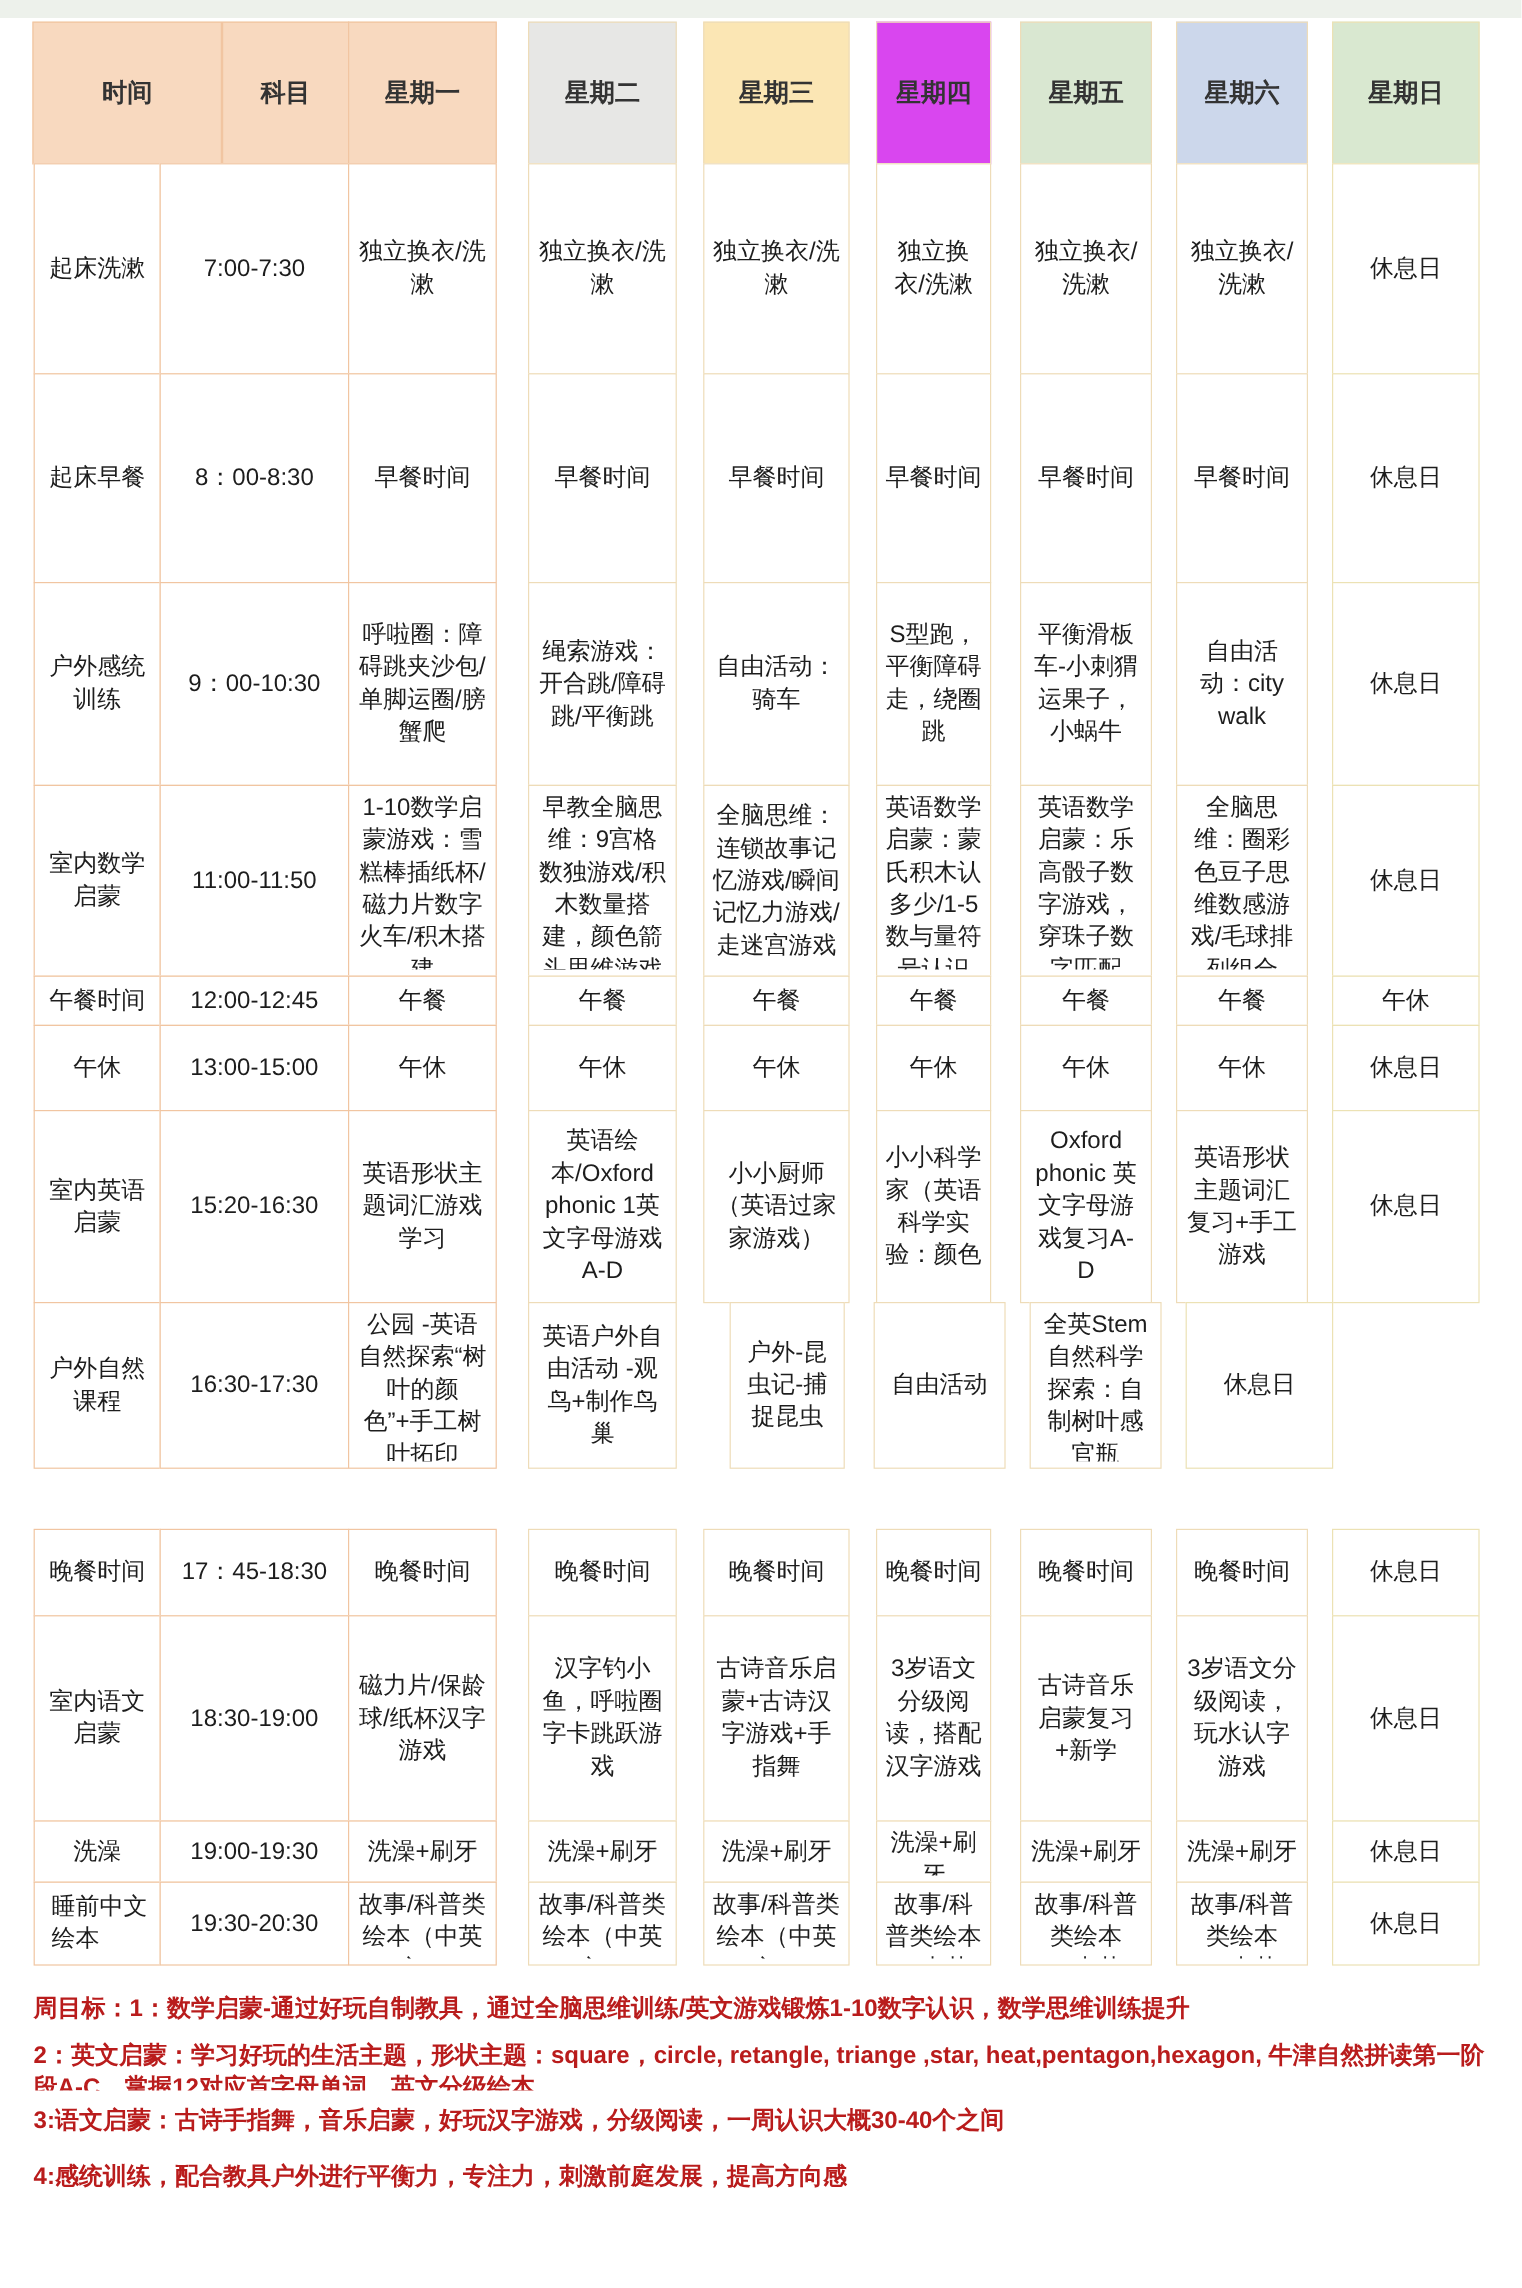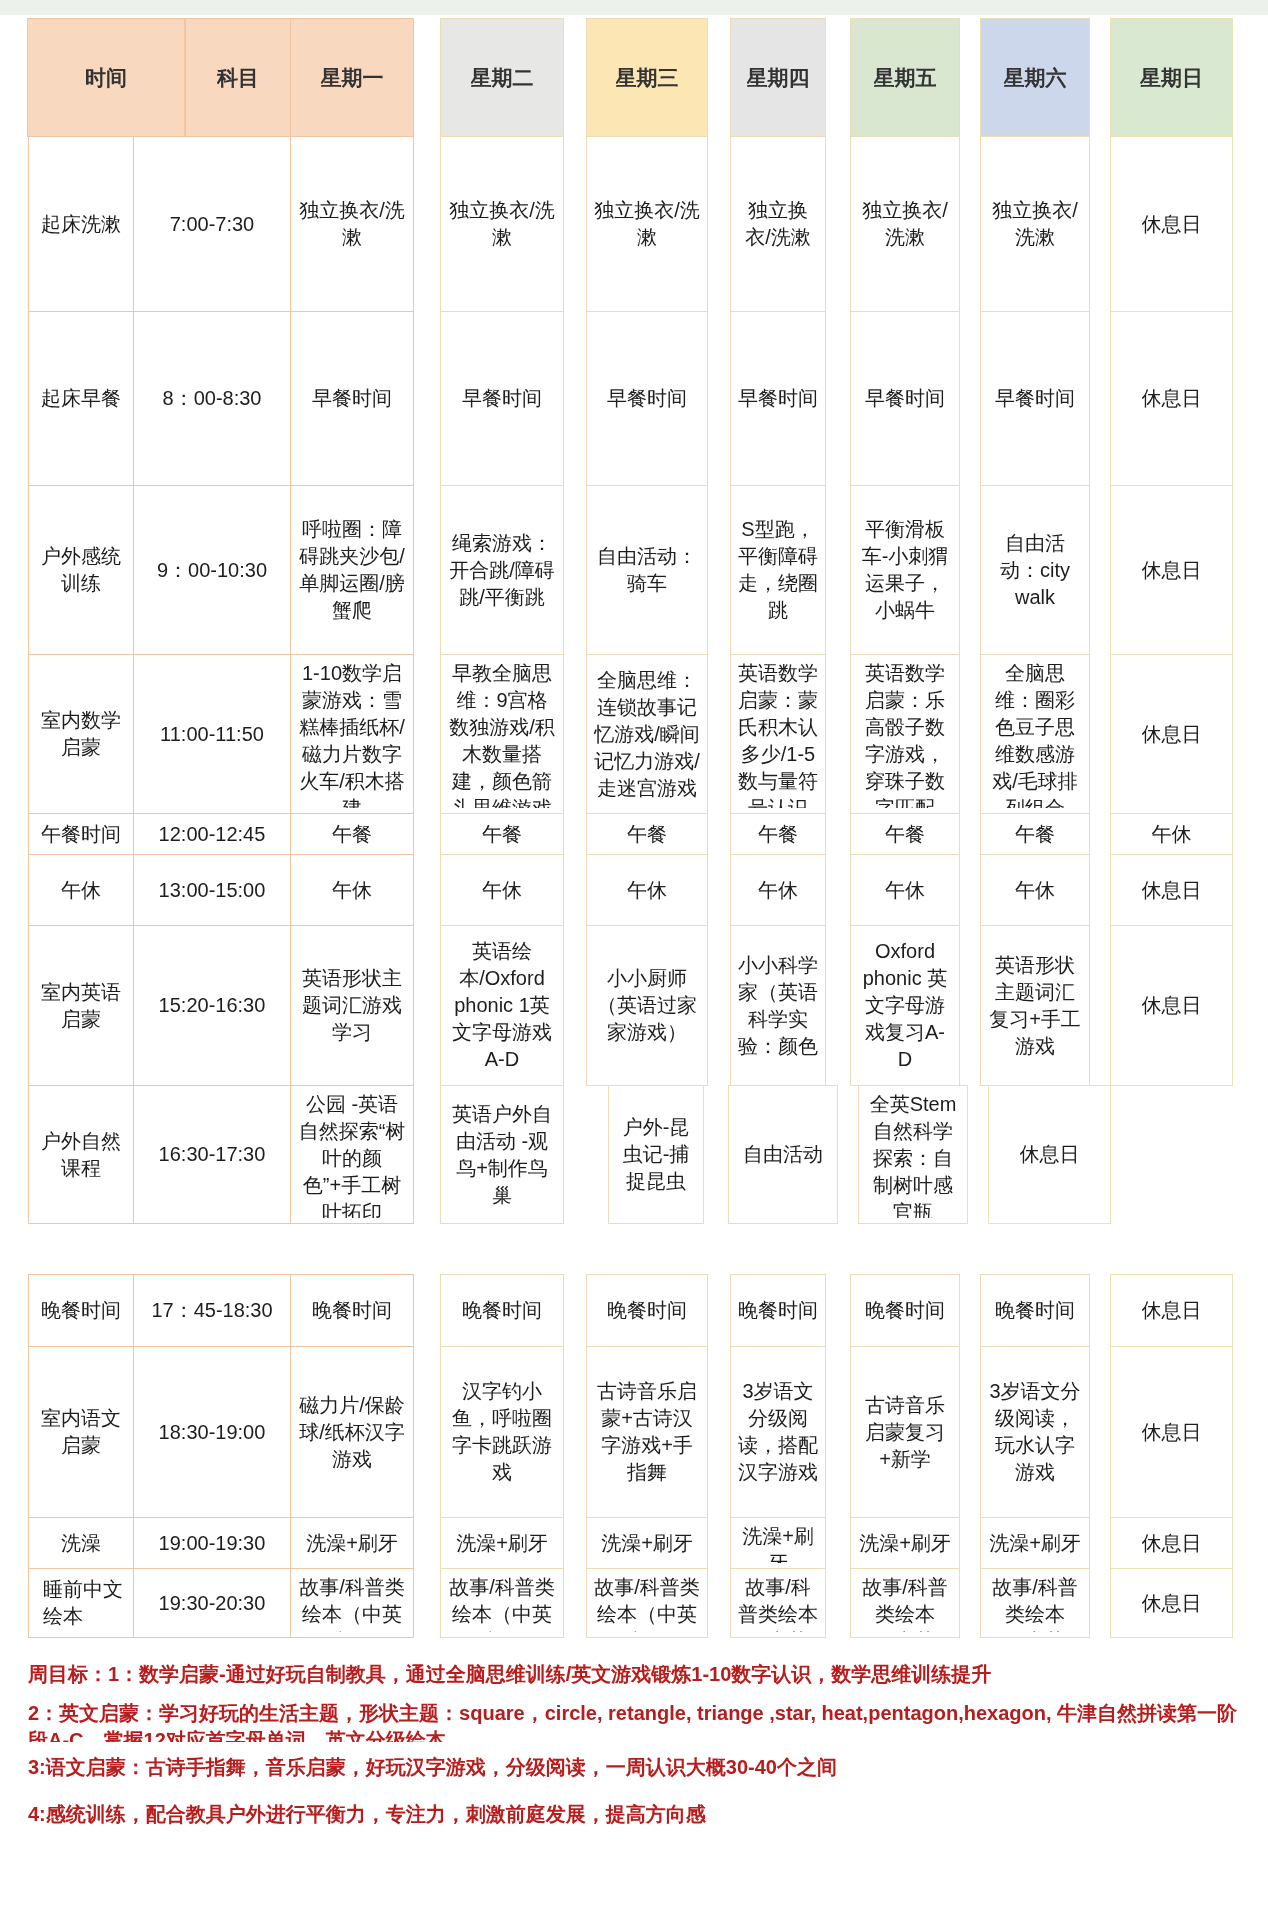--- a/index.html
+++ b/index.html
@@ -70,21 +70,21 @@
         </div>
         <div class="gapcol g1"></div>
         <div class="cell c-tue bM col-tuesday" style="background: rgb(231, 231, 229);">
           <div class="inner">星期二</div>
         </div>
         <div class="gapcol g2"></div>
         <div class="cell c-wed bM col-wednesday" style="background: rgb(251, 230, 180);">
           <div class="inner">星期三</div>
         </div>
         <div class="gapcol g3"></div>
-        <div class="cell c-thu bM col-thursday" style="background: #e5e5e5;">
+        <div class="cell c-thu bM col-thursday" style="background: #d946ef;">
           <div class="inner">星期四</div>
         </div>
         <div class="gapcol g4"></div>
         <div class="cell c-fri bM col-friday" style="background: rgb(217, 231, 209);">
           <div class="inner">星期五</div>
         </div>
         <div class="gapcol g5"></div>
         <div class="cell c-sat bM col-saturday" style="background: rgb(204, 215, 235);">
           <div class="inner">星期六</div>
         </div>

